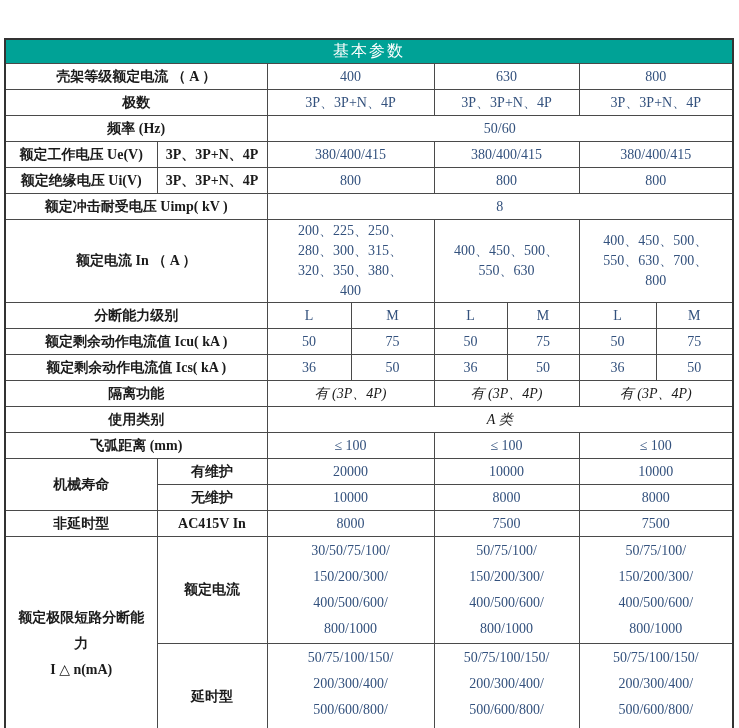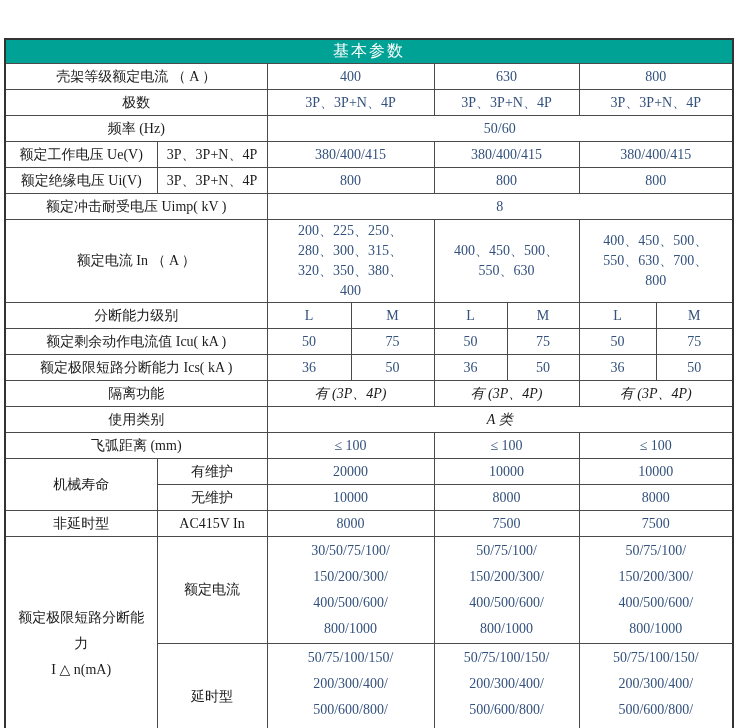--- a/index.html
+++ b/index.html
@@ -51,21 +51,21 @@
   tr.r-tall { height: 78px; }
   tr.r-xtall1 { height: 106px; }
   tr.r-xtall2 { height: 100px; }
   tr.r-stripe td {
     background: var(--teal);
     height: 7px;
     padding: 0;
     border-left: 2px solid #333333;
     border-right: 2px solid #333333;
   }
-  td.lbl { color: var(--label-text); }
+  td.lbl { color: var(--label-text); font-weight: bold; }
   td.val { color: var(--value-text); font-family: Liberation Serif, serif; }
   td.chn { color: var(--label-text); font-style: italic; }
   td.pre { white-space: pre-line; }
   td.left { text-align: left; padding-left: 10px; }
   td.lines20 { line-height: 20px; }
   td.lines26 { line-height: 26px; }
 </style>
 </head>
 <body>
 
@@ -154,21 +154,21 @@
       <td colspan="2" class="lbl">额定剩余动作电流值 Icu( kA )</td>
       <td class="val">50</td>
       <td class="val">75</td>
       <td class="val">50</td>
       <td class="val">75</td>
       <td class="val">50</td>
       <td class="val">75</td>
     </tr>
 
     <tr class="r-std">
-      <td colspan="2" class="lbl">额定极限短路分断能力 Ics( kA )</td>
+      <td colspan="2" class="lbl">额定剩余动作电流值 Ics( kA )</td>
       <td class="val">36</td>
       <td class="val">50</td>
       <td class="val">36</td>
       <td class="val">50</td>
       <td class="val">36</td>
       <td class="val">50</td>
     </tr>
 
     <tr class="r-std">
       <td colspan="2" class="lbl">隔离功能</td>

